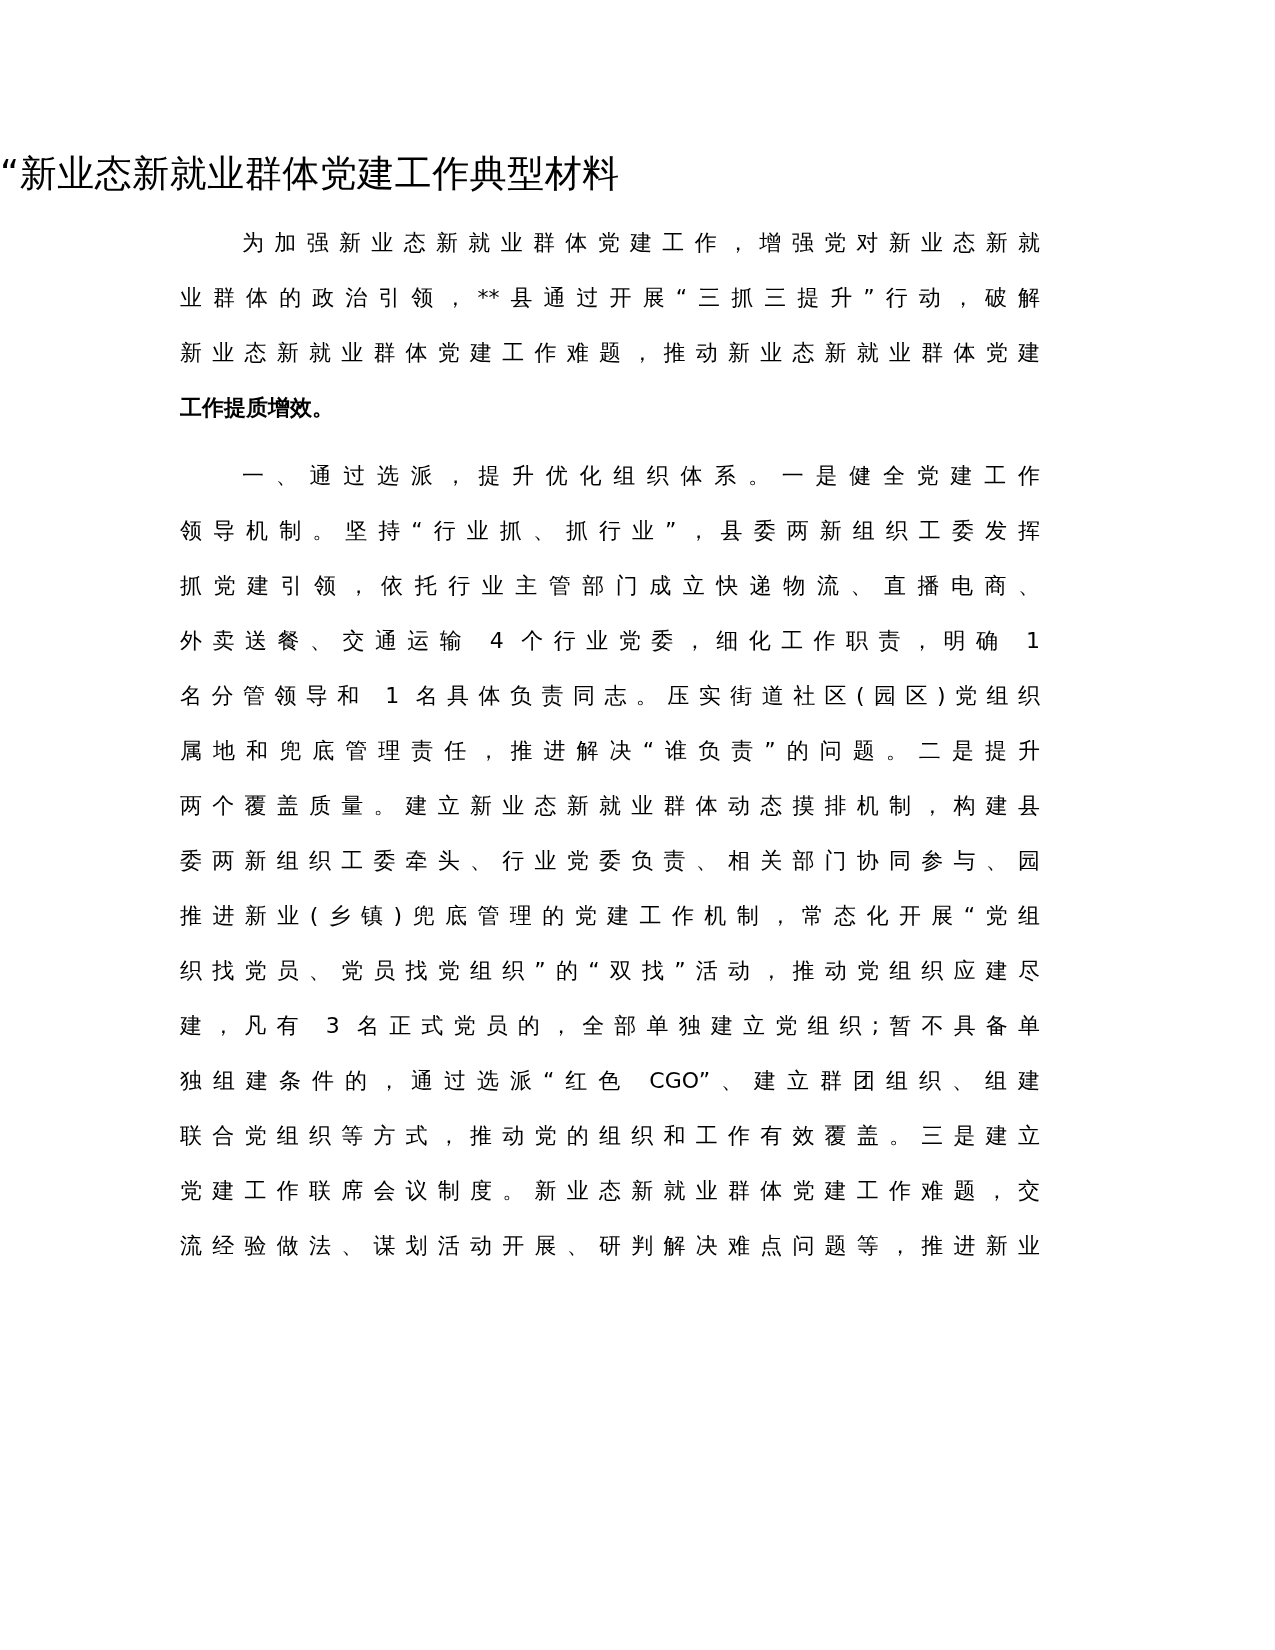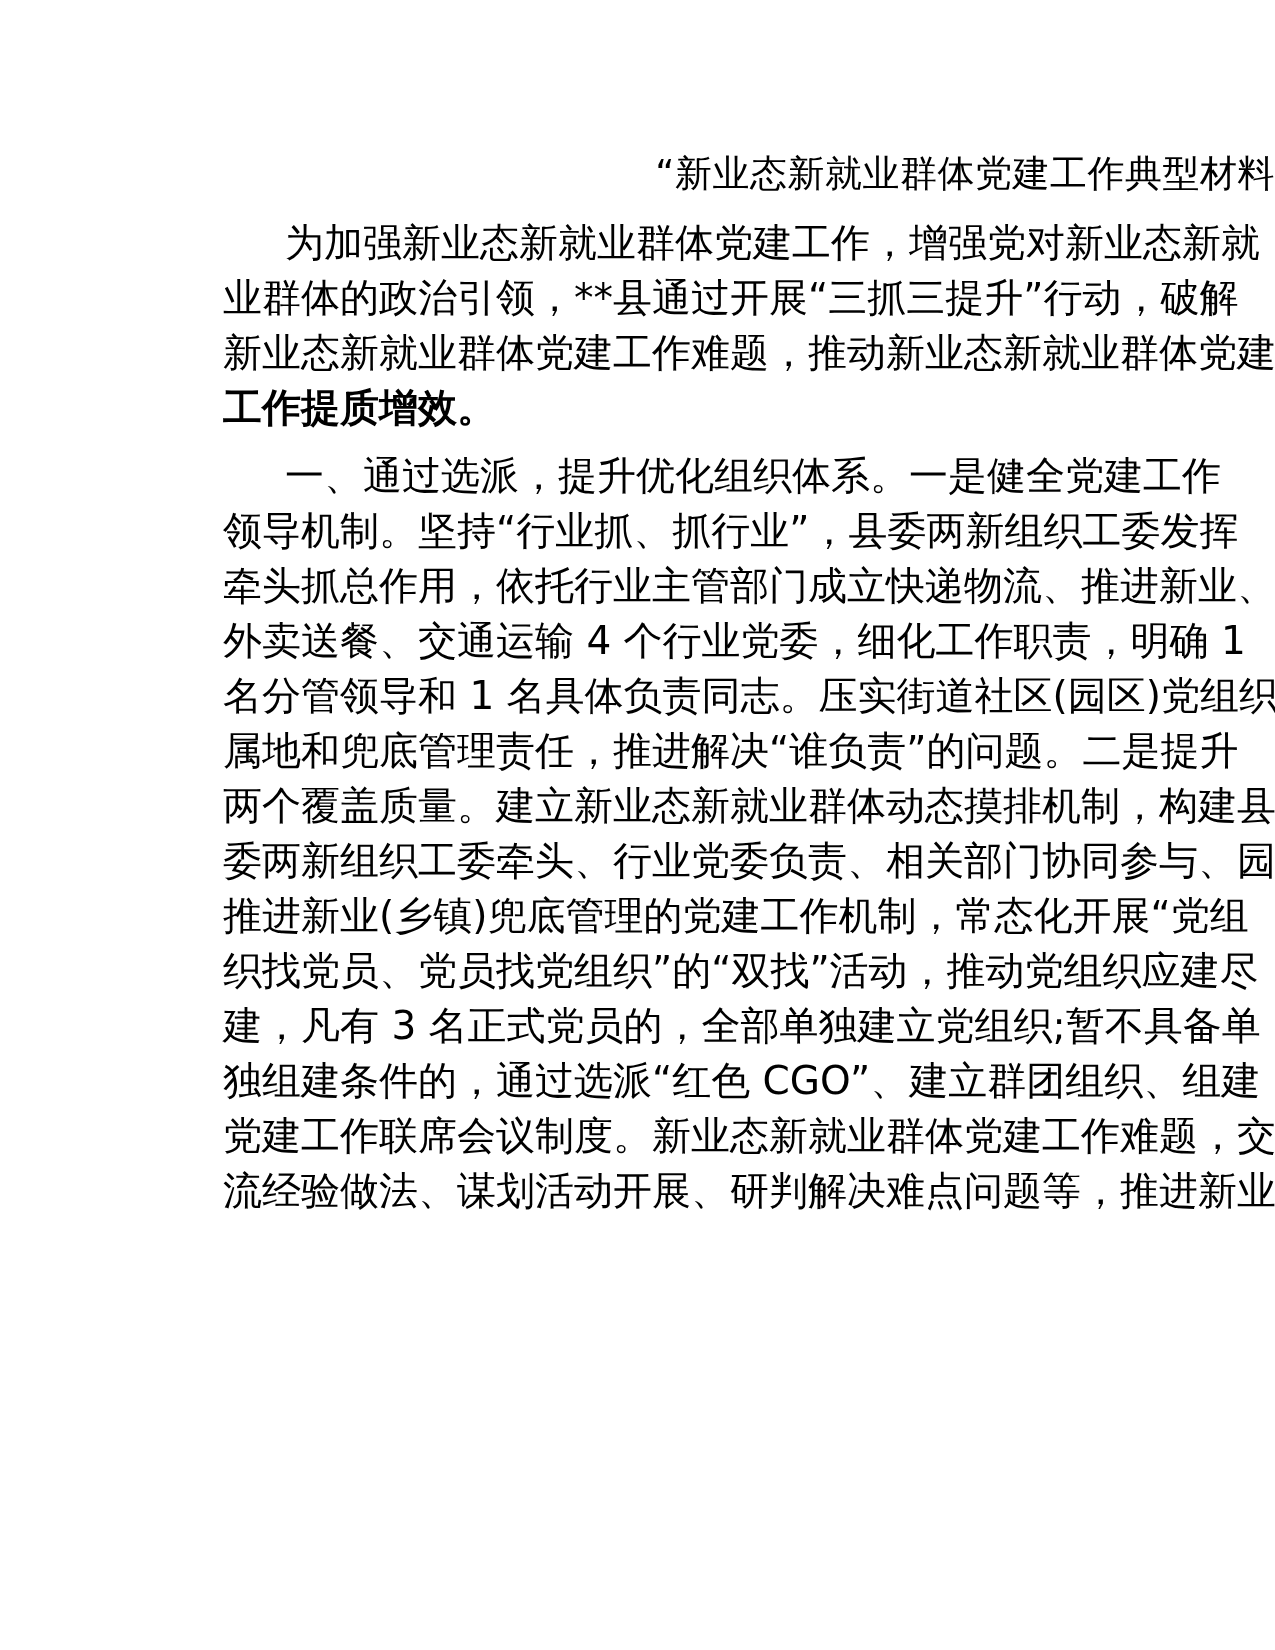--- a/index.html
+++ b/index.html
@@ -1,23 +1,23 @@
 <!DOCTYPE html>
 <html><head>
 <meta charset="utf-8">
 <style>
   html, body { margin: 0; padding: 0; background: #ffffff; }
   body { width: 1275px; height: 1650px; position: relative; overflow: hidden;
          font-family: "DejaVu Sans", "Liberation Sans", sans-serif; color: #000; }
   .page { position: absolute; left: 0; top: 0; width: 1275px; height: 1650px; background: #fff; }
-  .title { position: absolute; top: 146px; left: 0; width: 1275px; text-align: right;
+  .title { position: absolute; top: 146px; left: 0; width: 1275px; text-align: left;
            font-size: 37px; line-height: 56px; letter-spacing: 0.5px; }
   .body-text { position: absolute; left: 180px; width: 860px; }
-  .line { height: 55px; line-height: 55px; font-size: 39px; white-space: nowrap;
-          text-align: justify; text-align-last: justify; margin-left: 43px; }
+  .line { height: 55px; line-height: 55px; font-size: 22px; white-space: nowrap;
+          text-align: justify; text-align-last: justify; }
   .line.last { text-align-last: left; font-weight: bold; }
   .indent { padding-left: 62px; }
   .para1 { top: 215px; }
   .para2 { top: 448px; }
 </style>
 </head>
 <body>
 
 <div class="page">
   <div class="title">“新业态新就业群体党建工作典型材料</div>
@@ -25,26 +25,27 @@
   <div class="body-text para1">
     <div class="line indent">为加强新业态新就业群体党建工作，增强党对新业态新就</div>
     <div class="line">业群体的政治引领，**县通过开展“三抓三提升”行动，破解</div>
     <div class="line">新业态新就业群体党建工作难题，推动新业态新就业群体党建</div>
     <div class="line last">工作提质增效。</div>
   </div>
 
   <div class="body-text para2">
     <div class="line indent">一、通过选派，提升优化组织体系。一是健全党建工作</div>
     <div class="line">领导机制。坚持“行业抓、抓行业”，县委两新组织工委发挥</div>
-    <div class="line">牵头抓总作用，依托行业主管部门成立快递物流、推进新业、</div>
+    <div class="line">抓党建引领，依托行业主管部门成立快递物流、直播电商、</div>
     <div class="line">外卖送餐、交通运输 4 个行业党委，细化工作职责，明确 1</div>
     <div class="line">名分管领导和 1 名具体负责同志。压实街道社区(园区)党组织</div>
     <div class="line">属地和兜底管理责任，推进解决“谁负责”的问题。二是提升</div>
     <div class="line">两个覆盖质量。建立新业态新就业群体动态摸排机制，构建县</div>
     <div class="line">委两新组织工委牵头、行业党委负责、相关部门协同参与、园</div>
     <div class="line">推进新业(乡镇)兜底管理的党建工作机制，常态化开展“党组</div>
     <div class="line">织找党员、党员找党组织”的“双找”活动，推动党组织应建尽</div>
     <div class="line">建，凡有 3 名正式党员的，全部单独建立党组织;暂不具备单</div>
     <div class="line">独组建条件的，通过选派“红色 CGO”、建立群团组织、组建</div>
+    <div class="line">联合党组织等方式，推动党的组织和工作有效覆盖。三是建立</div>
     <div class="line">党建工作联席会议制度。新业态新就业群体党建工作难题，交</div>
     <div class="line">流经验做法、谋划活动开展、研判解决难点问题等，推进新业</div>
   </div>
 </div>
 
 </body></html>

